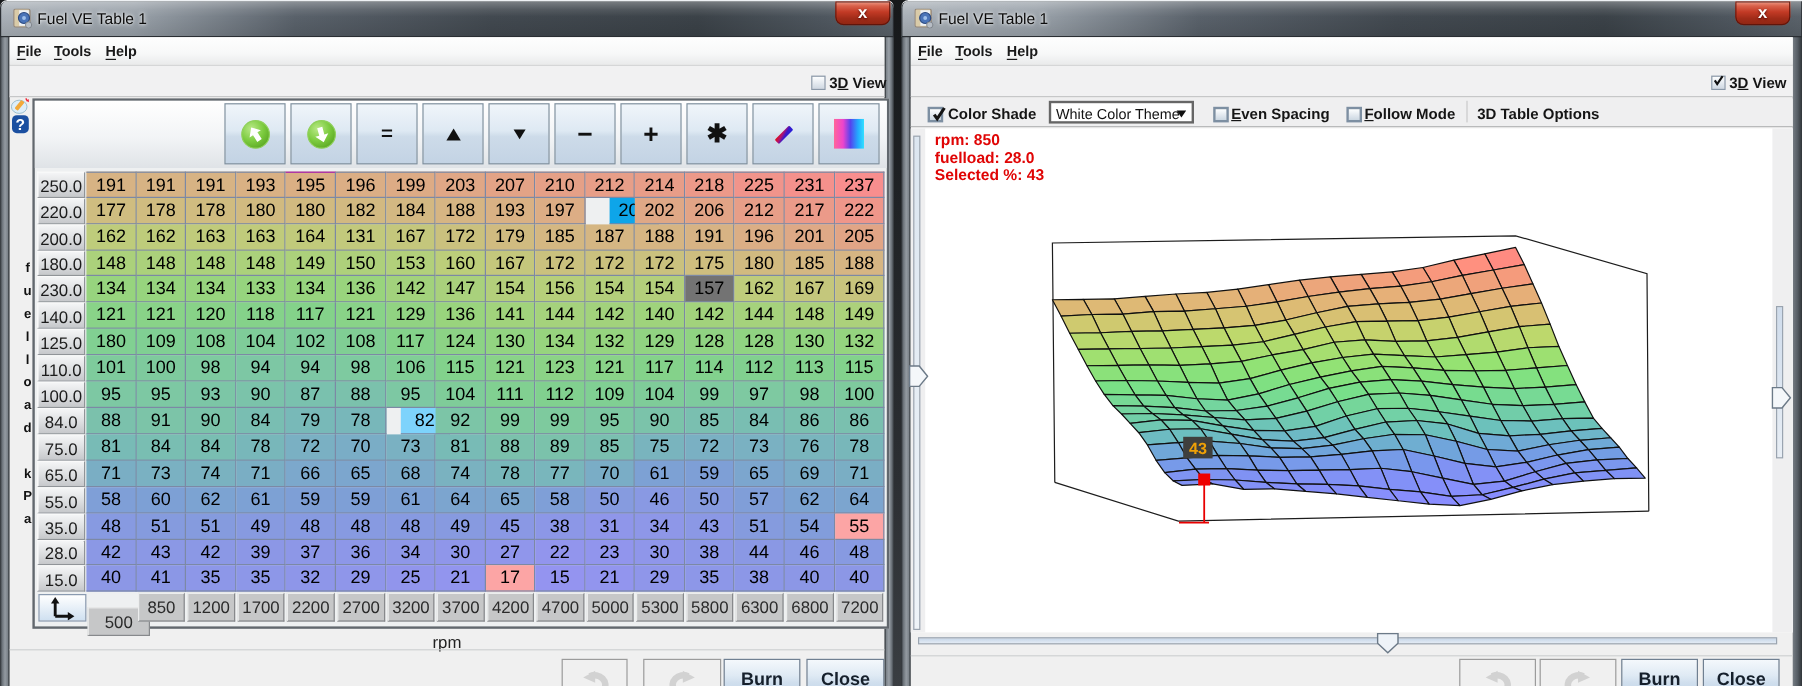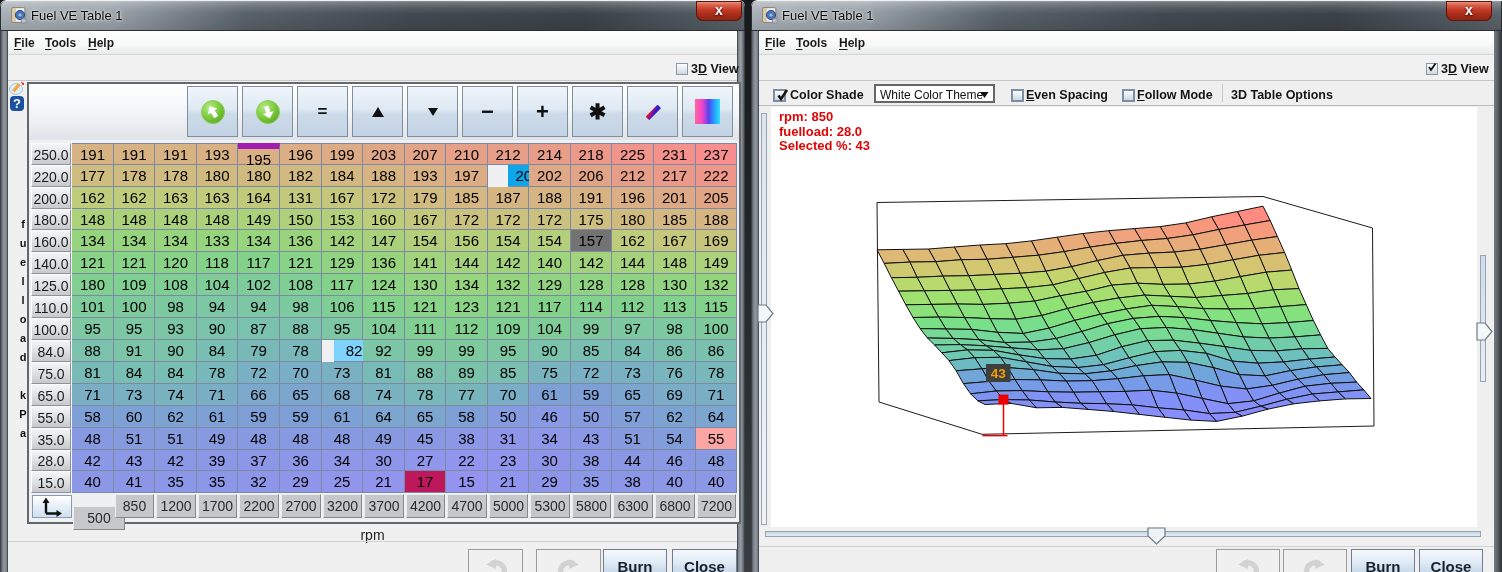--- a/index.html
+++ b/index.html
@@ -142,21 +142,21 @@
           </linearGradient>
         </defs>
         <rect x="0" y="0" width="25" height="25" fill="url(#cg)"></rect>
       </svg>
     </div>
   <div class="rh" style="left:31px;top:143px;width:40px;height:22px;line-height:22px">250.0</div>
 <div class="dc" style="left:72px;top:143px;width:42px;height:22px;line-height:22px;border-top:1px solid #7c89a5;background:#d7b384">191</div>
 <div class="dc" style="left:114px;top:143px;width:41px;height:22px;line-height:22px;border-top:1px solid #7c89a5;background:#d7b384">191</div>
 <div class="dc" style="left:155px;top:143px;width:42px;height:22px;line-height:22px;border-top:1px solid #7c89a5;background:#d7b384">191</div>
 <div class="dc" style="left:197px;top:143px;width:41px;height:22px;line-height:22px;border-top:1px solid #7c89a5;background:#d9b184">193</div>
-<div class="dc" style="left:238px;top:143px;width:42px;height:22px;line-height:22px;border-top:6px solid #a21caf;background:#daaf84">195</div>
+<div class="dc" style="left:238px;top:143px;width:42px;height:22px;line-height:22px;border-top:1px solid #a21caf;background:#daaf84">195</div>
 <div class="dc" style="left:280px;top:143px;width:42px;height:22px;line-height:22px;border-top:1px solid #7c89a5;background:#dbae85">196</div>
 <div class="dc" style="left:322px;top:143px;width:41px;height:22px;line-height:22px;border-top:1px solid #7c89a5;background:#ddab85">199</div>
 <div class="dc" style="left:363px;top:143px;width:42px;height:22px;line-height:22px;border-top:1px solid #7c89a5;background:#e0a786">203</div>
 <div class="dc" style="left:405px;top:143px;width:41px;height:22px;line-height:22px;border-top:1px solid #7c89a5;background:#e3a386">207</div>
 <div class="dc" style="left:446px;top:143px;width:42px;height:22px;line-height:22px;border-top:1px solid #7c89a5;background:#e5a087">210</div>
 <div class="dc" style="left:488px;top:143px;width:41px;height:22px;line-height:22px;border-top:1px solid #7c89a5;background:#e79e88">212</div>
 <div class="dc" style="left:529px;top:143px;width:42px;height:22px;line-height:22px;border-top:1px solid #7c89a5;background:#e89d88">214</div>
 <div class="dc" style="left:571px;top:143px;width:41px;height:22px;line-height:22px;border-top:1px solid #7c89a5;background:#ec9989">218</div>
 <div class="dc" style="left:612px;top:143px;width:42px;height:22px;line-height:22px;border-top:1px solid #7c89a5;background:#f1948b">225</div>
 <div class="dc" style="left:654px;top:143px;width:42px;height:22px;line-height:22px;border-top:1px solid #7c89a5;background:#f4918c">231</div>
@@ -205,21 +205,21 @@
 <div class="dc" style="left:322px;top:209px;width:41px;height:21px;line-height:21px;background:#b2d07b">153</div>
 <div class="dc" style="left:363px;top:209px;width:42px;height:21px;line-height:21px;background:#bcce7a">160</div>
 <div class="dc" style="left:405px;top:209px;width:41px;height:21px;line-height:21px;background:#c4c77c">167</div>
 <div class="dc" style="left:446px;top:209px;width:42px;height:21px;line-height:21px;background:#cac17e">172</div>
 <div class="dc" style="left:488px;top:209px;width:41px;height:21px;line-height:21px;background:#cac17e">172</div>
 <div class="dc" style="left:529px;top:209px;width:42px;height:21px;line-height:21px;background:#cac17e">172</div>
 <div class="dc" style="left:571px;top:209px;width:41px;height:21px;line-height:21px;background:#cebe7f">175</div>
 <div class="dc" style="left:612px;top:209px;width:42px;height:21px;line-height:21px;background:#d1ba80">180</div>
 <div class="dc" style="left:654px;top:209px;width:42px;height:21px;line-height:21px;background:#d4b782">185</div>
 <div class="dc" style="left:696px;top:209px;width:41px;height:21px;line-height:21px;background:#d6b583">188</div>
-<div class="rh" style="left:31px;top:230px;width:40px;height:22px;line-height:22px">160.0</div>
+<div class="rh" style="left:31px;top:230px;width:40px;height:22px;line-height:22px">230.0</div>
 <div class="dc" style="left:72px;top:230px;width:42px;height:22px;line-height:22px;background:#97d47e">134</div>
 <div class="dc" style="left:114px;top:230px;width:41px;height:22px;line-height:22px;background:#97d47e">134</div>
 <div class="dc" style="left:155px;top:230px;width:42px;height:22px;line-height:22px;background:#97d47e">134</div>
 <div class="dc" style="left:197px;top:230px;width:41px;height:22px;line-height:22px;background:#96d47e">133</div>
 <div class="dc" style="left:238px;top:230px;width:42px;height:22px;line-height:22px;background:#97d47e">134</div>
 <div class="dc" style="left:280px;top:230px;width:42px;height:22px;line-height:22px;background:#99d47d">136</div>
 <div class="dc" style="left:322px;top:230px;width:41px;height:22px;line-height:22px;background:#a2d27c">142</div>
 <div class="dc" style="left:363px;top:230px;width:42px;height:22px;line-height:22px;background:#a9d17c">147</div>
 <div class="dc" style="left:405px;top:230px;width:41px;height:22px;line-height:22px;background:#b3cf7b">154</div>
 <div class="dc" style="left:446px;top:230px;width:42px;height:22px;line-height:22px;background:#b6cf7a">156</div>
@@ -401,21 +401,21 @@
 <div class="dc" style="left:696px;top:450px;width:41px;height:21px;line-height:21px;background:#879ae1">48</div>
 <div class="rh" style="left:31px;top:471px;width:40px;height:22px;line-height:22px">15.0</div>
 <div class="dc" style="left:72px;top:471px;width:42px;height:22px;line-height:22px;background:#8c97e6">40</div>
 <div class="dc" style="left:114px;top:471px;width:41px;height:22px;line-height:22px;background:#8b97e6">41</div>
 <div class="dc" style="left:155px;top:471px;width:42px;height:22px;line-height:22px;background:#8d97e8">35</div>
 <div class="dc" style="left:197px;top:471px;width:41px;height:22px;line-height:22px;background:#8d97e8">35</div>
 <div class="dc" style="left:238px;top:471px;width:42px;height:22px;line-height:22px;background:#8e96e9">32</div>
 <div class="dc" style="left:280px;top:471px;width:42px;height:22px;line-height:22px;background:#8f96ea">29</div>
 <div class="dc" style="left:322px;top:471px;width:41px;height:22px;line-height:22px;background:#9195ec">25</div>
 <div class="dc" style="left:363px;top:471px;width:42px;height:22px;line-height:22px;background:#9295ee">21</div>
-<div class="dc" style="left:405px;top:471px;width:41px;height:22px;line-height:22px;background:#be185d">17</div>
+<div class="dc" style="left:405px;top:471px;width:41px;height:22px;line-height:22px;background:#fca5a5">17</div>
 <div class="dc" style="left:446px;top:471px;width:42px;height:22px;line-height:22px;background:#9494f0">15</div>
 <div class="dc" style="left:488px;top:471px;width:41px;height:22px;line-height:22px;background:#9295ee">21</div>
 <div class="dc" style="left:529px;top:471px;width:42px;height:22px;line-height:22px;background:#8f96ea">29</div>
 <div class="dc" style="left:571px;top:471px;width:41px;height:22px;line-height:22px;background:#8d97e8">35</div>
 <div class="dc" style="left:612px;top:471px;width:42px;height:22px;line-height:22px;background:#8c97e7">38</div>
 <div class="dc" style="left:654px;top:471px;width:42px;height:22px;line-height:22px;background:#8c97e6">40</div>
 <div class="dc" style="left:696px;top:471px;width:41px;height:22px;line-height:22px;background:#8c97e6">40</div>
 <div class="xh" style="left:73px;top:506px;width:52px;height:24px">500</div>
 <div class="xh" style="left:115px;top:494px;width:39px;height:24px">850</div>
 <div class="xh" style="left:156px;top:494px;width:40px;height:24px">1200</div>

